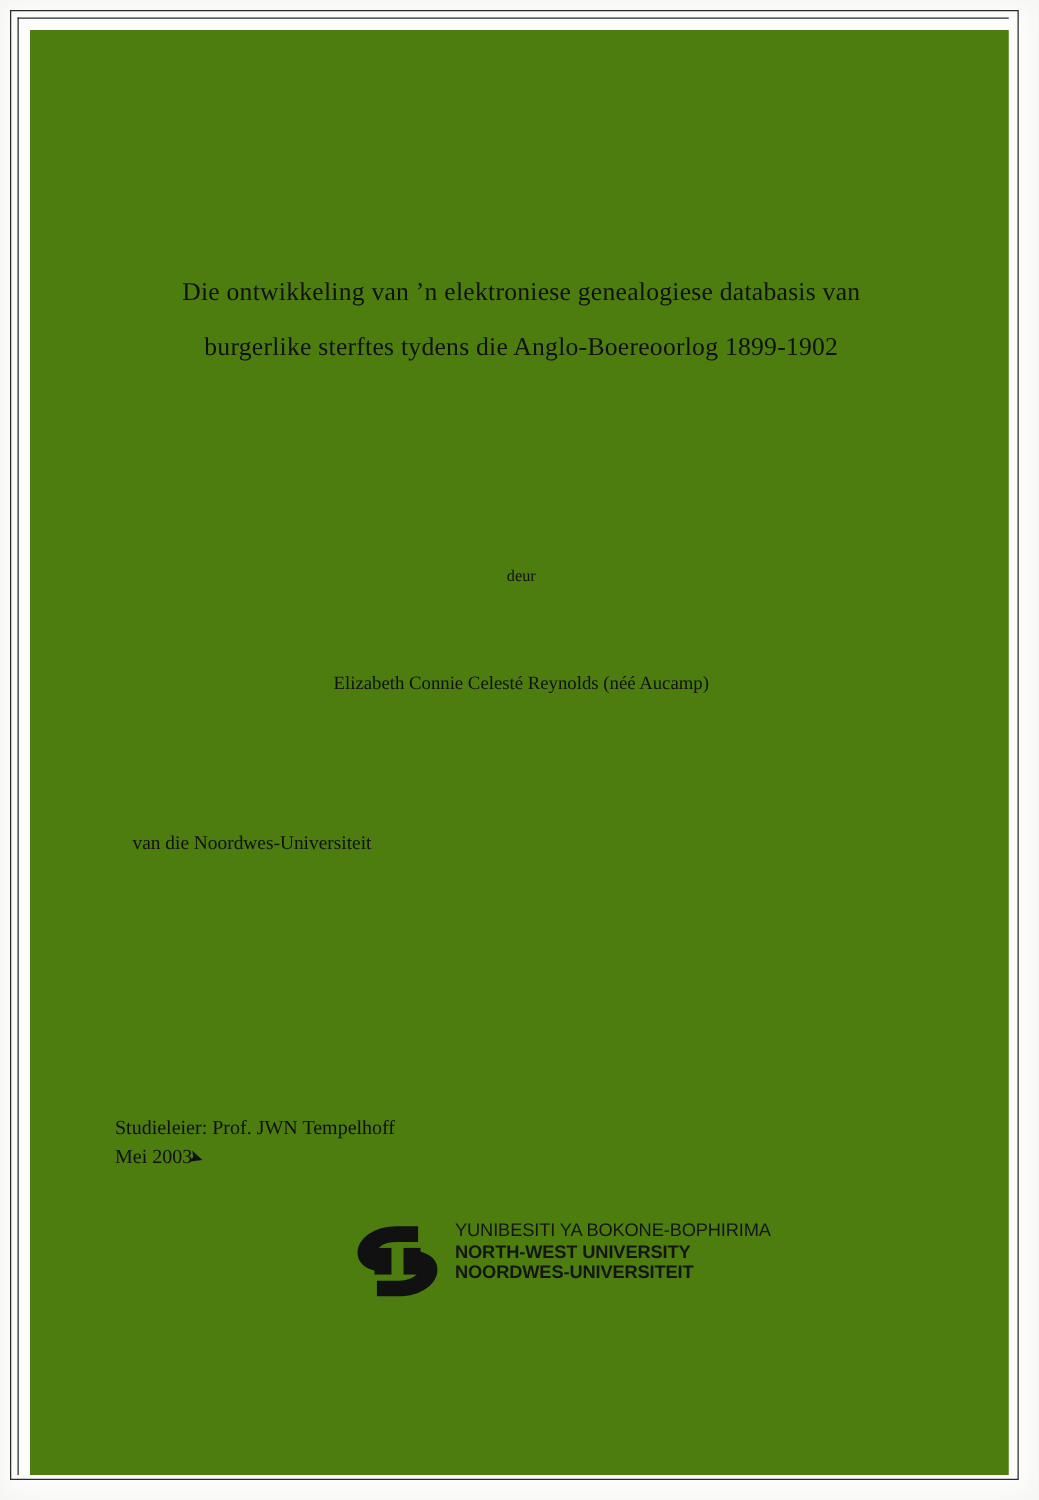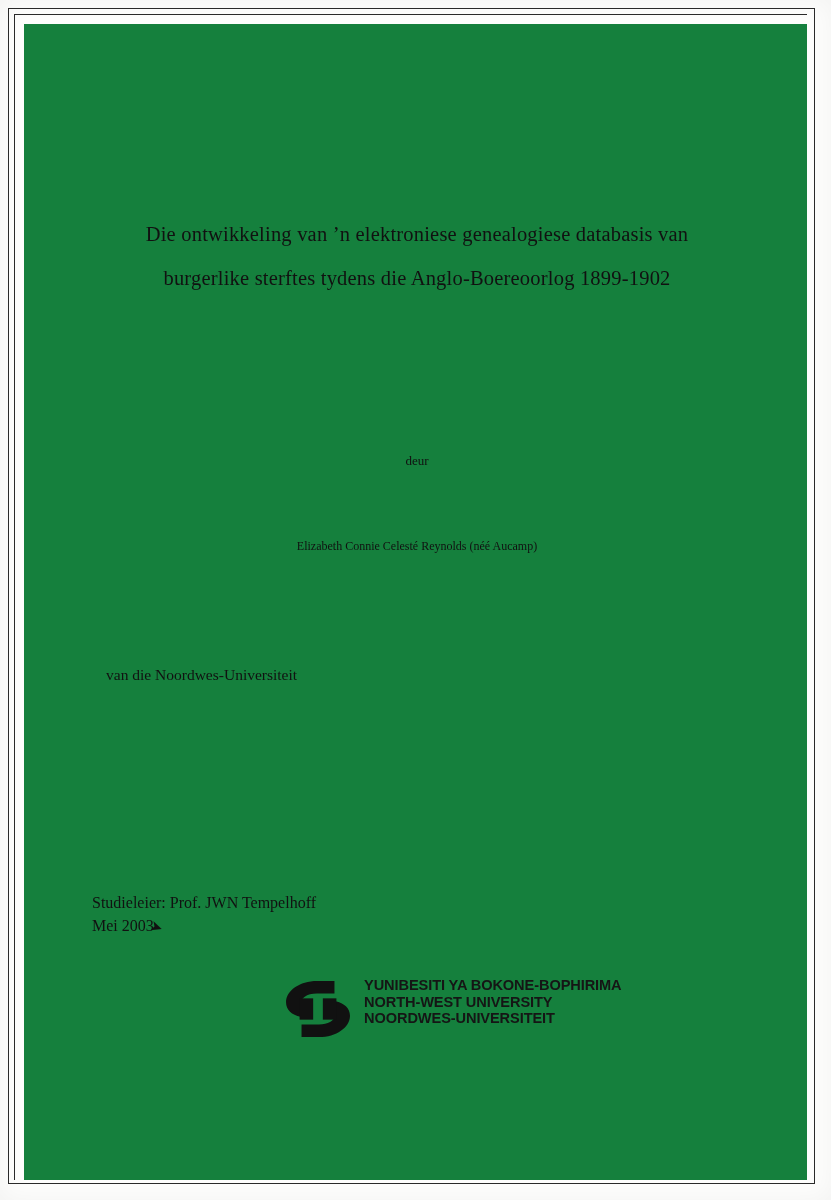--- a/index.html
+++ b/index.html
@@ -41,21 +41,21 @@
     border-right: 0;
     border-bottom: 0;
     box-sizing: border-box;
   }
   .sheet {
     position: absolute;
     left: 24px;
     top: 24px;
     width: 783px;
     height: 1156px;
-    background: #15803d;
+    background: #4d7c0f;
   }
 
   .title-block {
     position: absolute;
     left: 78px;
     top: 188px;
     width: 630px;
     text-align: center;
   }
   .title-line {
@@ -73,21 +73,21 @@
     text-align: center;
     font-size: 13px;
   }
 
   .author {
     position: absolute;
     left: 78px;
     top: 515px;
     width: 630px;
     text-align: center;
-    font-size: 12px;
+    font-size: 15px;
   }
 
   .statement {
     position: absolute;
     left: 82px;
     top: 640px;
     width: 626px;
     font-size: 15.5px;
     line-height: 22.5px;
     text-align: justify;
@@ -133,21 +133,21 @@
     left: 97px;
     top: 2px;
     font-family: "Liberation Sans", sans-serif;
     font-size: 14.6px;
     font-weight: bold;
     line-height: 16.5px;
     letter-spacing: -0.1px;
     color: #151515;
     white-space: nowrap;
   }
-  .logo-text div:first-child { font-weight: bold; }
+  .logo-text div:first-child { font-weight: normal; }
 
   
   .edge-noise {
     position: absolute;
     left: 0; top: 0; right: 0; bottom: 0;
     pointer-events: none;
     box-shadow: inset 0 0 26px rgba(0,0,0,0.045);
   }
 </style>
 </head>

